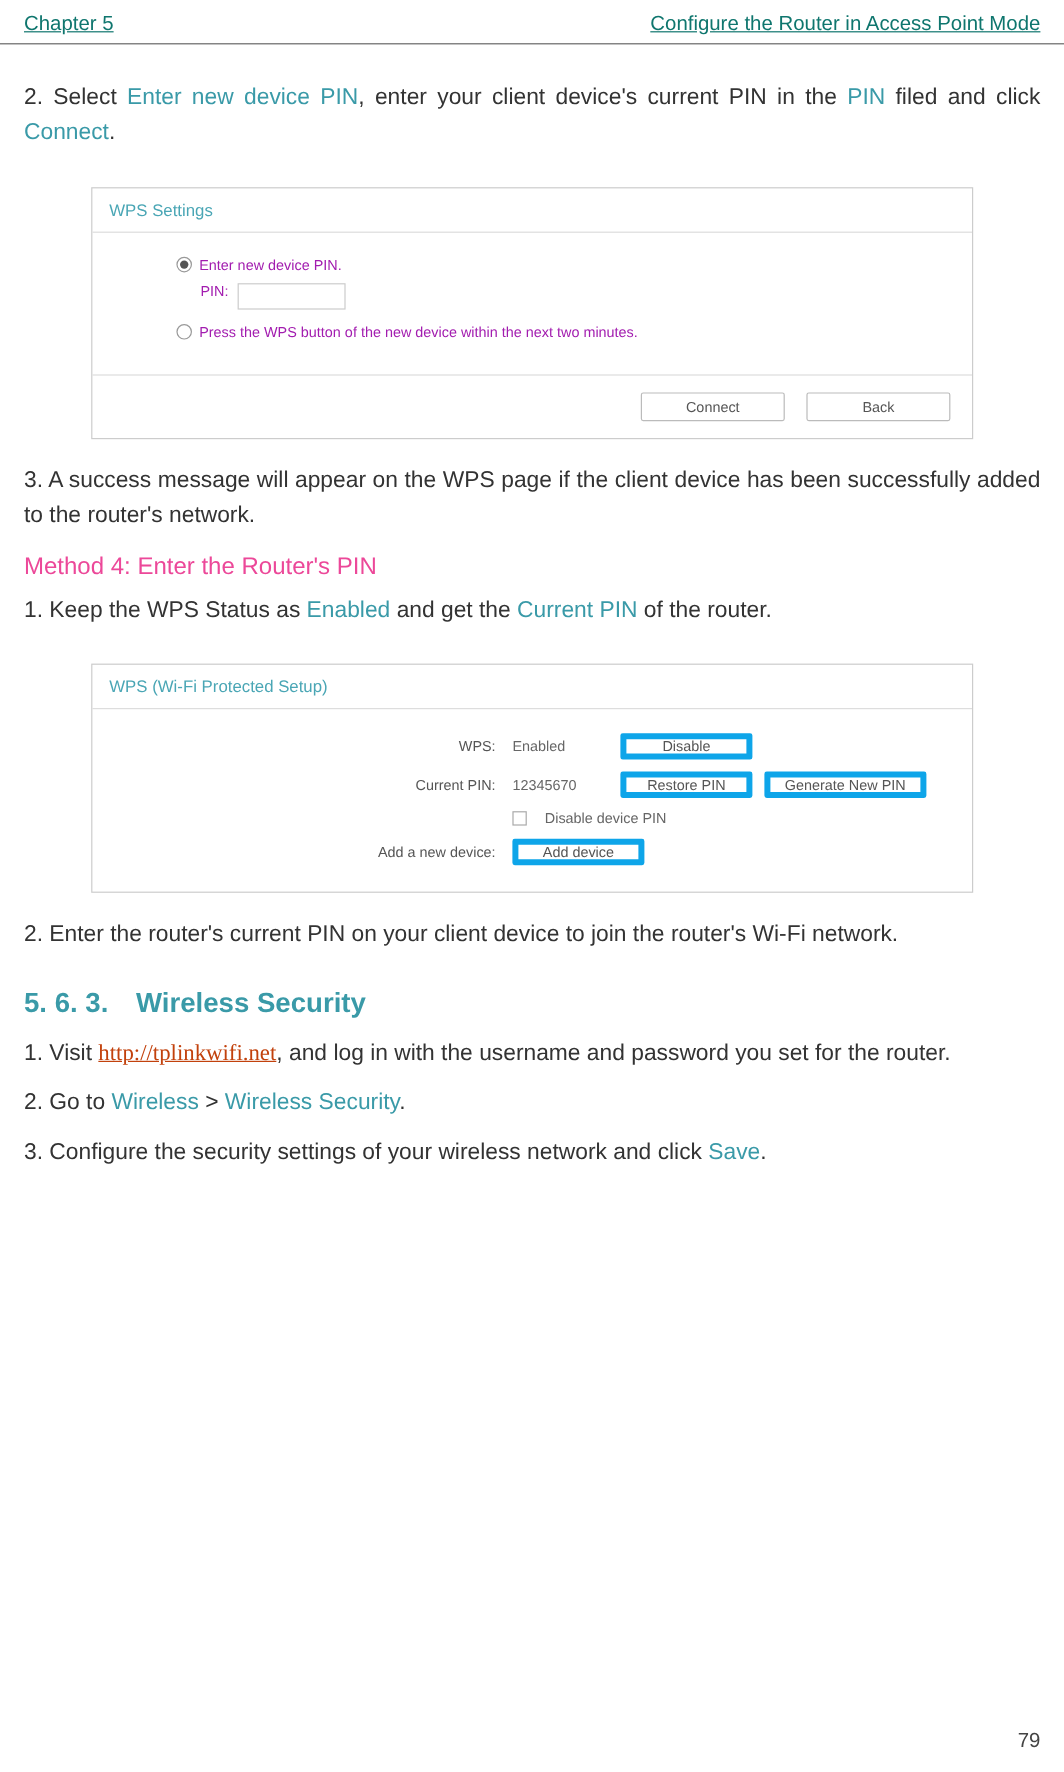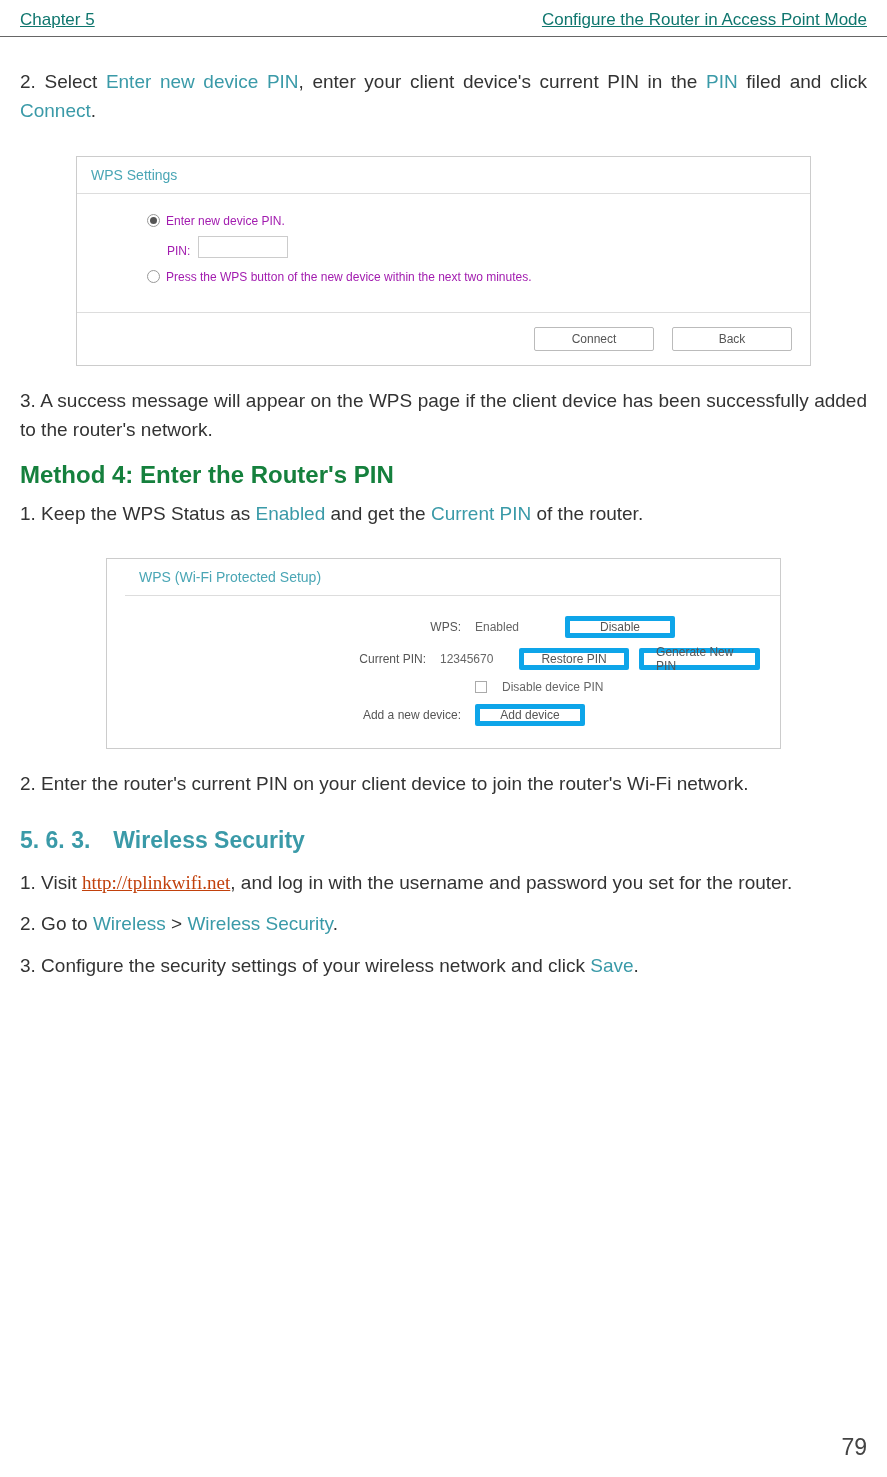--- a/index.html
+++ b/index.html
@@ -27,23 +27,23 @@
     .step {
       font-size: 19px;
       color: #333;
       line-height: 1.55;
       margin-bottom: 12px;
       text-align: justify;
     }
     .teal { color: #3a9aa8; }
     .link { color: #c2410c; text-decoration: underline; font-family: Liberation Serif, serif; }
     .method-heading {
-      font-size: 24px;
-      font-weight: bold;
-      color: #15803d;
+      font-size: 20px;
+      font-weight: normal;
+      color: #ec4899;
       margin: 16px 0 10px 0;
     }
     .section-heading {
       font-size: 23px;
       font-weight: bold;
       color: #3a9aa8;
       margin: 28px 0 14px 0;
     }
     .screenshot-box {
       margin: 30px auto 20px auto;
@@ -65,59 +65,59 @@
     .radio-row { display: flex; align-items: center; margin-bottom: 8px; }
     .radio-outer {
       width: 13px; height: 13px; border-radius: 50%;
       border: 1px solid #999; margin-right: 6px;
       display: flex; align-items: center; justify-content: center;
       background: #fff;
     }
     .radio-inner {
       width: 7px; height: 7px; border-radius: 50%; background: #555;
     }
-    .pin-row { display: flex; align-items: flex-end; margin: 4px 0 12px 20px; }
+    .pin-row { display: flex; align-items: flex-start; margin: 4px 0 12px 20px; }
     .pin-label { margin-right: 8px; }
     .pin-input {
       border: 1px solid #ccc; width: 90px; height: 22px;
       background: #fff;
     }
     .shot-footer1 {
       display: flex; justify-content: flex-end; gap: 18px;
       padding: 14px 18px;
     }
     .ui-btn {
       border: 1px solid #bbb; background: #fff;
       color: #555; font-size: 12px;
       width: 120px; height: 24px;
       display: flex; align-items: center; justify-content: center;
       border-radius: 2px;
       cursor: pointer;
     }
-    .shot2 { width: 675px; padding-left: 18px; }
+    .shot2 { width: 735px; }
     .shot2-body { padding: 20px 20px 12px 20px; font-size: 12px; color: #666; }
     .form-row { display: flex; align-items: center; margin-bottom: 10px; }
     .form-label { width: 330px; text-align: right; padding-right: 14px; color: #555; }
     .form-value { display: flex; align-items: center; gap: 10px; }
     .val-text { color: #666; width: 80px; }
     .ui-btn2 {
       border: 5px solid #0ea5e9; background: #fff; color: #555;
       font-size: 12px; height: 22px; padding: 0 12px;
       display: flex; align-items: center; justify-content: center;
       border-radius: 2px; cursor: pointer;
       min-width: 110px;
     }
     .checkbox {
       width: 12px; height: 12px; border: 1px solid #aaa; background: #fff;
       display: inline-block; margin-right: 5px;
     }
     .page-num {
       position: absolute;
       bottom: 16px; right: 20px;
-      font-size: 23px; color: #444;
+      font-size: 17px; color: #444;
     }
   </style>
 </head>
 <body>
 
 <div class="page-header">
   <div>Chapter 5</div>
   <div>Configure the Router in Access Point Mode</div>
 </div>
 

